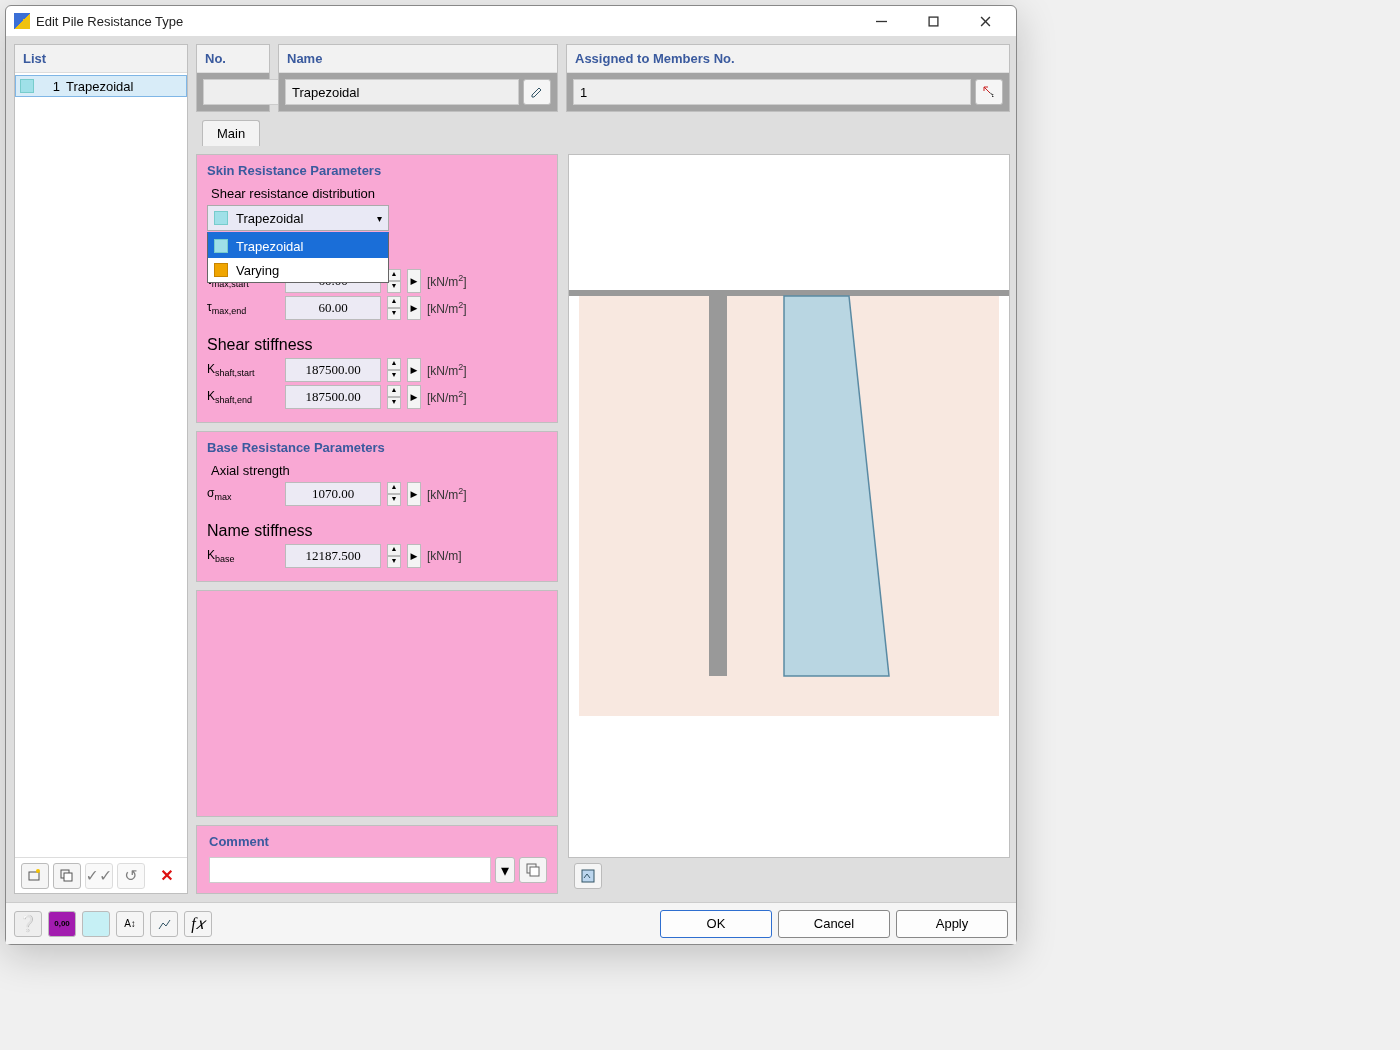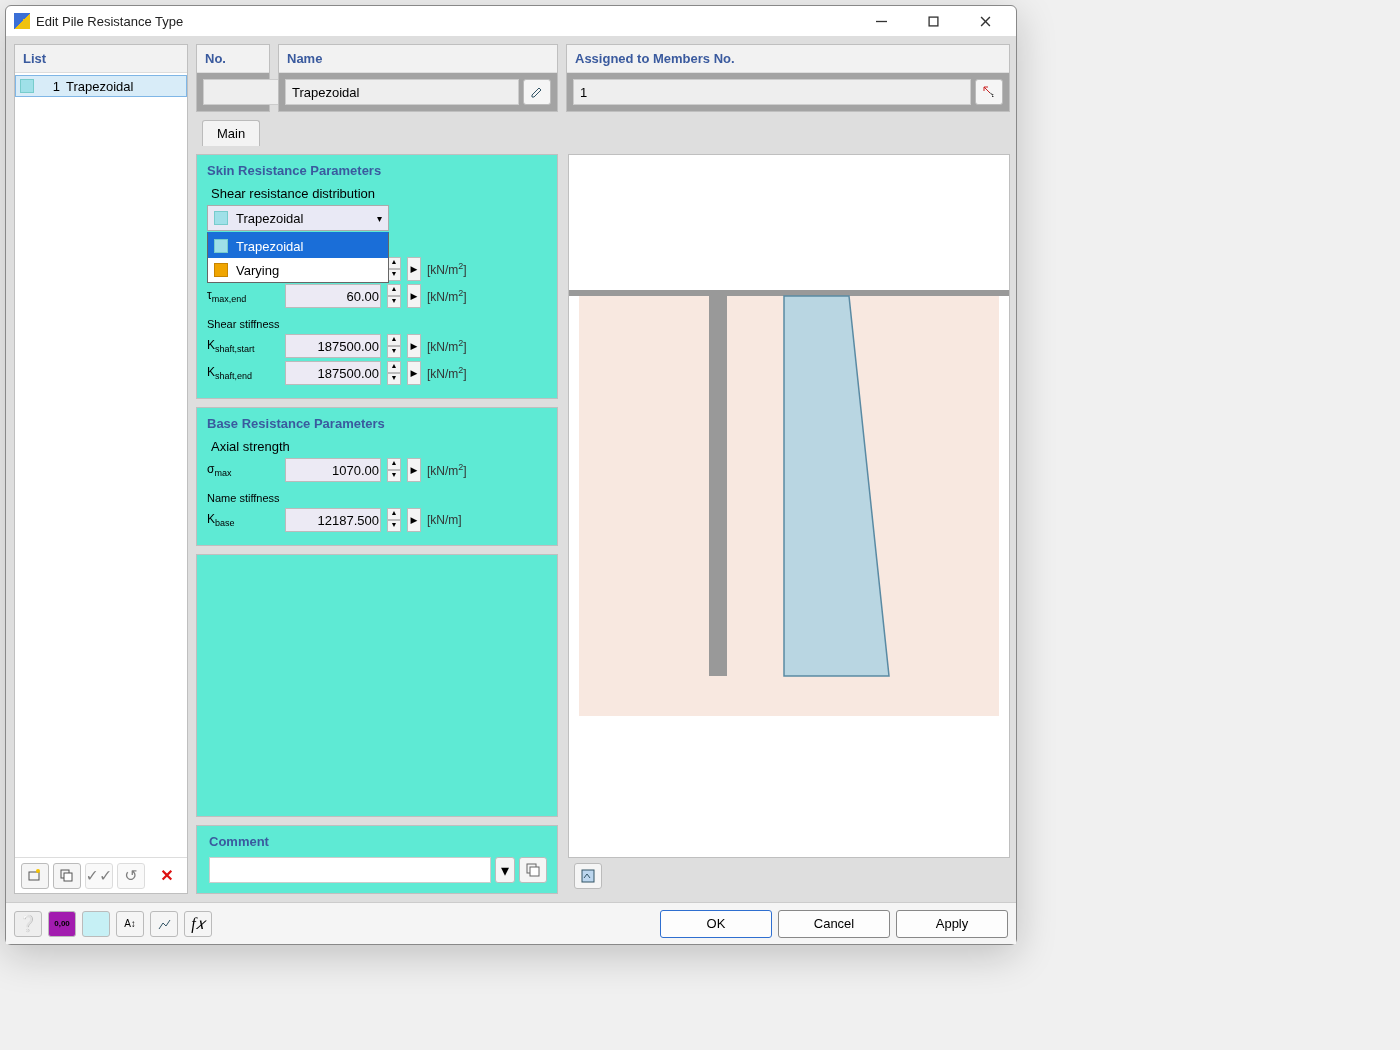--- a/index.html
+++ b/index.html
@@ -41,40 +41,40 @@
 .inrow { padding: 6px; display: flex; gap: 4px; }
 .textin { flex: 1; background: #eee; border: 1px solid #ccc; height: 26px; padding: 0 6px; font-size: 13px; }
 
 
 .tabs { background: #dedede; }
 .tabstrip { display: flex; padding-left: 6px; }
 .tab { padding: 5px 14px; font-size: 13px; background: #f3f3f3; border: 1px solid #bbb; border-bottom: none; border-radius: 3px 3px 0 0; }
 
 .contentrow { flex: 1; display: flex; gap: 10px; background: #dedede; }
 .formcol { width: 362px; display: flex; flex-direction: column; gap: 8px; }
-.groupbox { background: #5eead4; border: 1px solid #bfbfbf; padding: 8px 10px 10px; }
+.groupbox { background: #f9a8d4; border: 1px solid #bfbfbf; padding: 8px 10px 10px; }
 .grouptitle { color: #3a5a9e; font-weight: 600; font-size: 13px; margin-bottom: 8px; }
 .lbl { font-size: 13px; margin: 4px 4px 4px; }
-.subhdr { font-size: 11px; margin-top: 10px; margin-bottom: 4px; }
+.subhdr { font-size: 16px; margin-top: 16px; margin-bottom: 4px; }
 
 
 .ddwrap { position: relative; width: 182px; }
 .ddbtn { width: 100%; height: 26px; background: #e9e9f5; border: 1px solid #aaa; display: flex; align-items: center; padding: 0 6px; font-size: 13px; }
 .ddbtn .sw { width: 14px; height: 14px; background: #9fe0e8; margin-right: 8px; border: 1px solid #7cc; }
 .ddbtn .caret { margin-left: auto; font-size: 10px; }
 .ddlist { position: absolute; left: 0; right: 0; top: 27px; background: #fff; border: 1px solid #666; z-index: 5; border-top: 2px solid #1a6ed8; }
 .ddopt { display: flex; align-items: center; height: 24px; padding: 0 6px; font-size: 13px; }
 .ddopt .sw { width: 14px; height: 14px; margin-right: 8px; }
 .ddopt.sel { background: #1a6ed8; color: #fff; }
 
 
 .numrow { display: flex; align-items: center; gap: 6px; margin: 3px 0; }
 .numrow .plabel { width: 72px; font-size: 12px; }
 .numrow .plabel sub { font-size: 9px; }
-.numinput { width: 96px; height: 24px; background: #eceaf4; border: 1px solid #bbb; text-align: right; padding: 0 1px; font-size: 13px; }
+.numinput { width: 96px; height: 24px; background: #eceaf4; border: 1px solid #bbb; text-align: center; padding: 0 1px; font-size: 13px; font-family: Liberation Serif, serif; }
 .spin { width: 14px; display: flex; flex-direction: column; }
 .spin span { height: 12px; border: 1px solid #bbb; background: #f4f4f4; font-size: 7px; line-height: 7px; text-align: center; }
 .play { width: 14px; height: 24px; border: 1px solid #bbb; background: #f4f4f4; font-size: 9px; text-align: center; line-height: 22px; }
 .unit { font-size: 12px; color: #333; }
 .unit sup { font-size: 9px; }
 
 .commentbox { display: flex; gap: 8px; }
 .commentbox .groupbox { flex: 1; padding-left: 12px; }
 .combtn { width: 28px; height: 26px; }
 

